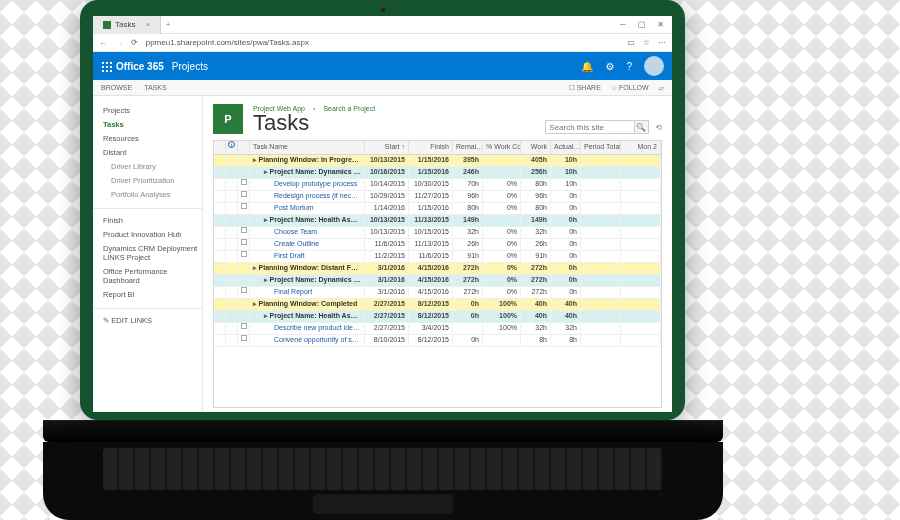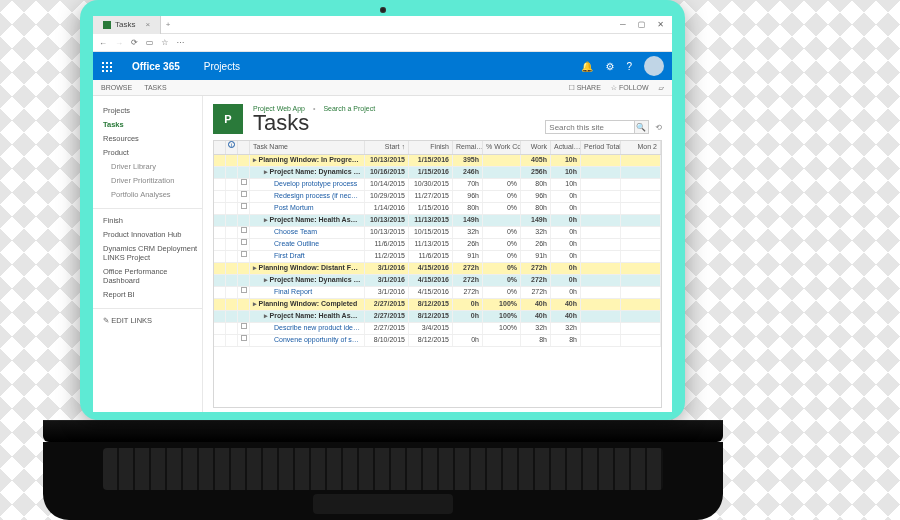--- a/index.html
+++ b/index.html
@@ -20,21 +20,21 @@
   
   .transparency-checker{position:absolute;inset:0;background-image:
     linear-gradient(45deg,#e5e5e5 25%,transparent 25%),
     linear-gradient(-45deg,#e5e5e5 25%,transparent 25%),
     linear-gradient(45deg,transparent 75%,#e5e5e5 75%),
     linear-gradient(-45deg,transparent 75%,#e5e5e5 75%);
     background-size:24px 24px;background-color:#fff;z-index:0;}
 
   
   .laptop{position:absolute;left:80px;top:0;width:605px;height:520px;z-index:1;}
-  .laptop-lid{width:605px;height:420px;border-radius:18px;background:#5eead4;
+  .laptop-lid{width:605px;height:420px;border-radius:18px;background:#14532d;
     padding:16px 13px 0 13px;box-shadow:0 6px 22px rgba(0,0,0,.35);position:relative;}
   .cam{position:absolute;top:7px;left:50%;transform:translateX(-50%);
     width:6px;height:6px;border-radius:50%;background:#222;box-shadow:inset 0 0 2px #555;}
   .screen-inner{width:100%;height:396px;background:#fff;overflow:hidden;}
   .laptop-hinge{width:680px;height:22px;background:linear-gradient(#131313,#000);
     margin-left:-37px;border-radius:0 0 6px 6px;border-top:1px solid #222;}
   .laptop-base{width:680px;height:78px;margin-left:-37px;background:#0b0b0b;
     border-radius:0 0 26px 26px;position:relative;overflow:hidden;}
   .keyboard{position:absolute;top:6px;left:60px;right:60px;height:42px;
     background:repeating-linear-gradient(90deg,#222 0 14px,#111 14px 16px),
@@ -51,21 +51,21 @@
     background:#e9e9e9;border-right:1px solid #d0d0d0;}
   .tab-icon{width:8px;height:8px;background:var(--green);display:inline-block;}
   .tab-x{color:#888;margin-left:6px;}
   .new-tab{width:14px;text-align:center;color:#888;}
   .win-ctrls{margin-left:auto;display:flex;gap:12px;padding-right:8px;color:#666;}
   .addr{height:18px;background:#fff;border-bottom:1px solid #e5e5e5;display:flex;
     align-items:center;padding:0 6px;gap:8px;color:#666;}
   .url{flex:1;color:#555;}
 
   .o365{height:28px;background:var(--blue);color:#fff;display:flex;align-items:center;
-    gap:20px;padding:0 8px;font-size:10px;}
+    gap:4px;padding:0 8px;font-size:10px;}
   .waffle{width:11px;height:11px;display:inline-block;background:
     radial-gradient(#fff 1px,transparent 1px) 0 0/4px 4px;}
   .brand{font-weight:600;}
   .o365-title{padding-left:4px;}
   .o365-right{margin-left:auto;display:flex;align-items:center;gap:12px;}
   .avatar{width:20px;height:20px;border-radius:50%;background:#c0d5e6;}
 
   .ribbon{height:16px;background:#f8f8f8;border-bottom:1px solid #e2e2e2;display:flex;
     align-items:center;font-size:7px;color:#666;}
   .ribbon-tabs{display:flex;gap:12px;padding:0 8px;}
@@ -146,20 +146,21 @@
               <span>─</span>
               <span>▢</span>
               <span>✕</span>
             </div>
           </div>
 
           <div class="addr">
             <span>←</span>
             <span style="opacity:.3">→</span>
             <span>⟳</span>
+            <span class="url">ppmeu1.sharepoint.com/sites/pwa/Tasks.aspx</span>
             <span>▭</span>
             <span>☆</span>
             <span>⋯</span>
           </div>
 
           <div class="o365">
             <span class="waffle"></span>
             <span class="brand">Office 365</span>
             <span class="o365-title">Projects</span>
             <div class="o365-right">
@@ -181,21 +182,21 @@
               <span>▱</span>
             </div>
           </div>
 
           <div class="content">
 
             <div class="sidemenu">
               <span class="side-link">Projects</span>
               <span class="side-link active">Tasks</span>
               <span class="side-link">Resources</span>
-              <span class="side-link">Product</span>
+              <span class="side-link">Distant</span>
               <span class="side-link side-sub">Driver Library</span>
               <span class="side-link side-sub">Driver Prioritization</span>
               <span class="side-link side-sub">Portfolio Analyses</span>
               <div class="side-divider"></div>
               <span class="side-link">Finish</span>
               <span class="side-link">Product Innovation Hub</span>
               <span class="side-link">Dynamics CRM Deployment LINKS Project</span>
               <span class="side-link">Office Performance Dashboard</span>
               <span class="side-link">Report BI</span>
               <div class="side-divider"></div>

